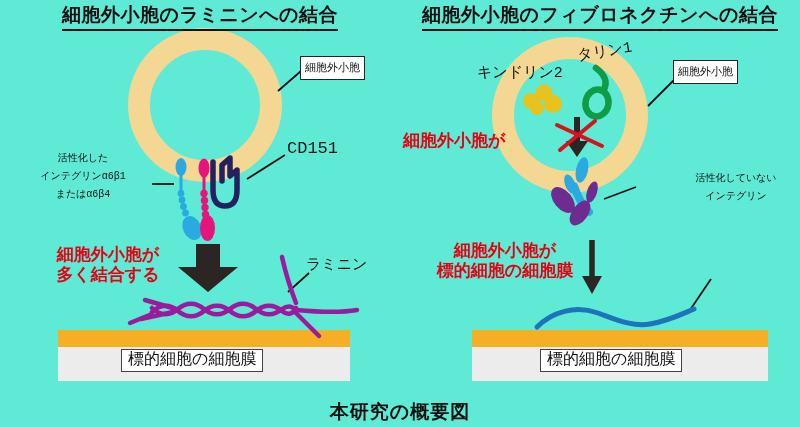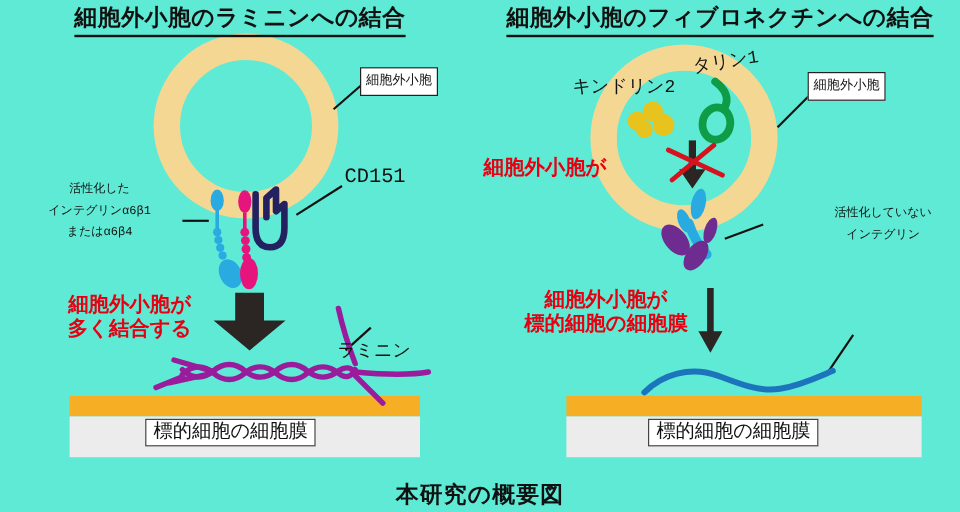--- a/index.html
+++ b/index.html
@@ -145,21 +145,21 @@
     <div>またはα6β4</div>
   </div>
 
   <div class="abs plain-label" style="left:287px;top:139px;font-size:17px;">CD151</div>
 
   <div class="abs red-text" style="left:40px;top:246px;width:136px;">
     <div>細胞外小胞が</div>
     <div>多く結合する</div>
   </div>
 
-  <div class="abs plain-label" style="left:281px;top:255px;margin-top:28px;">ラミニン</div>
+  <div class="abs plain-label" style="left:306px;top:255px;">ラミニン</div>
 
   <div class="abs membrane-label" style="left:121px;top:349px;">標的細胞の細胞膜</div>
 
   <div class="abs plain-label" style="left:477px;top:63px;">キンドリン2</div>
 
   <div class="abs plain-label" style="left:579px;top:46px;transform:rotate(-9deg);transform-origin:left bottom;">タリン1</div>
 
   <div class="abs boxed-label" style="left:673px;top:60px;">細胞外小胞</div>
 
   <div class="abs red-text" style="left:403px;top:132px;">細胞外小胞が</div>

